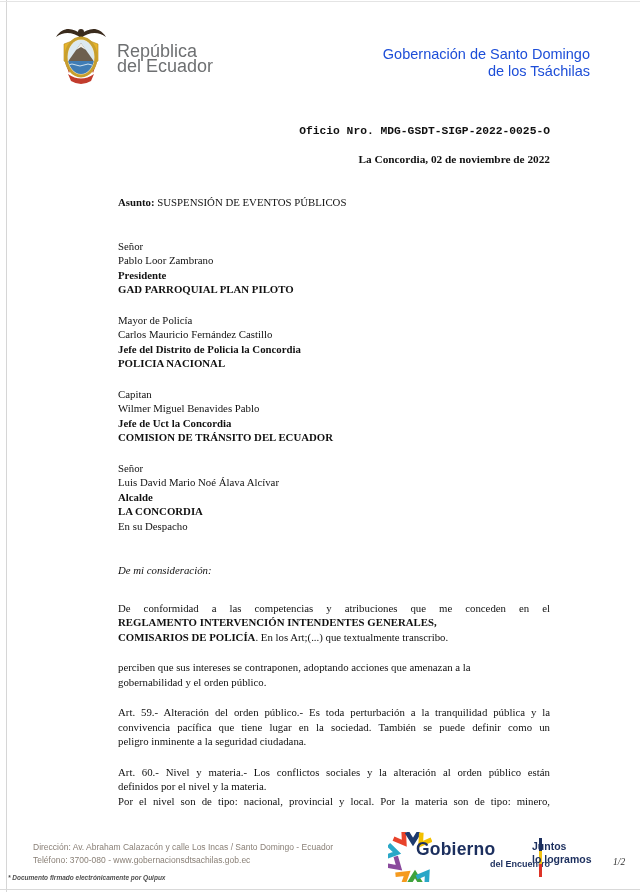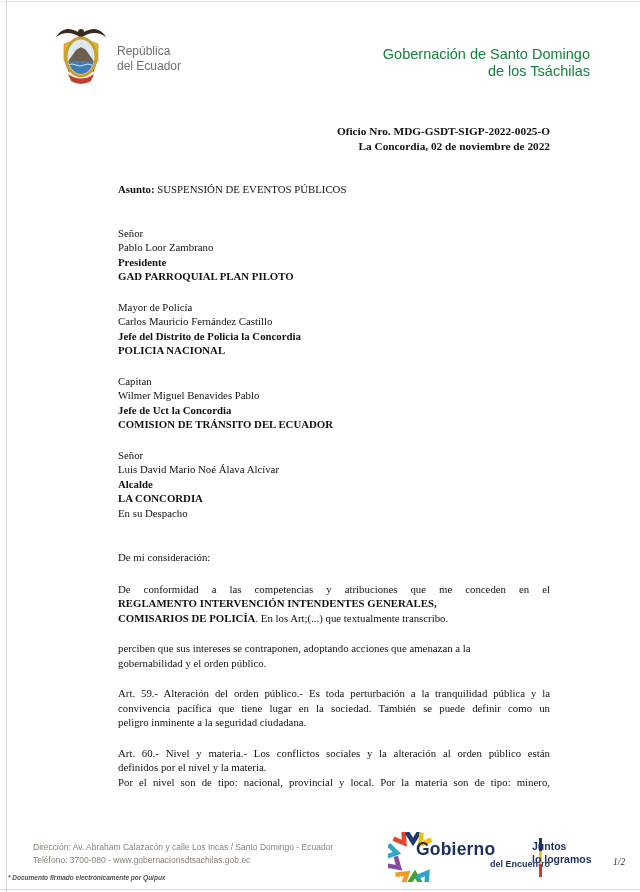--- a/index.html
+++ b/index.html
@@ -8,41 +8,41 @@
     overflow:hidden; font-family:"Liberation Serif", serif; color:#111;
   }
   .scan-edge-left  { position:absolute; left:6px; top:0; width:1px; height:892px; background:#d6d6d6; }
   .scan-edge-top   { position:absolute; left:0; top:1px; width:640px; height:1px; background:#e4e4e4; }
   .scan-edge-bottom{ position:absolute; left:0; top:889px; width:640px; height:1px; background:#d9d9d9; }
 
   
   .crest { position:absolute; left:52px; top:19px; width:58px; height:72px; }
   .brand-left {
     position:absolute; left:117px; top:44px;
-    font-family:"Liberation Sans", sans-serif; font-size:12px; line-height:14.5px;
+    font-family:"Liberation Sans", sans-serif; font-size:18px; line-height:14.5px;
     color:#6e7072; white-space:pre-line;
   }
   .brand-right {
     position:absolute; right:50px; top:46px; text-align:right;
     font-family:"Liberation Sans", sans-serif; font-size:14.5px; line-height:17px;
-    color:#15803d; white-space:pre-line;
+    color:#1d4ed8; white-space:pre-line;
   }
 
   
   .doc { position:absolute; left:118px; top:124px; width:432px;
          font-size:10.8px; line-height:14.5px; }
   .meta { text-align:right; font-weight:bold; font-size:11.3px; }
-  .meta-oficio { margin-bottom:0; }
+  .meta-oficio { margin-bottom:13px;font-family:Liberation Mono, monospace; }
   .meta-date   { margin-bottom:29px; }
   .subject { margin-bottom:29px; }
   .b { font-weight:bold; }
   .block { margin-bottom:16px; }
   .block:last-child { margin-bottom:0; }
   [data-name="block-addressee-4"] { margin-bottom:30px; }
-  [data-name="block-salutation"]  { margin-bottom:17px; }
+  [data-name="block-salutation"]  { margin-bottom:23px;font-style:italic; }
   .line.justify { text-align:justify; text-align-last:justify; }
 
   
   .footer-contact {
     position:absolute; left:33px; top:841px;
     font-family:"Liberation Sans", sans-serif; font-size:8.5px; line-height:12.5px;
     color:#8a8077;
   }
   .signed-note {
     position:absolute; left:8px; top:874px;

